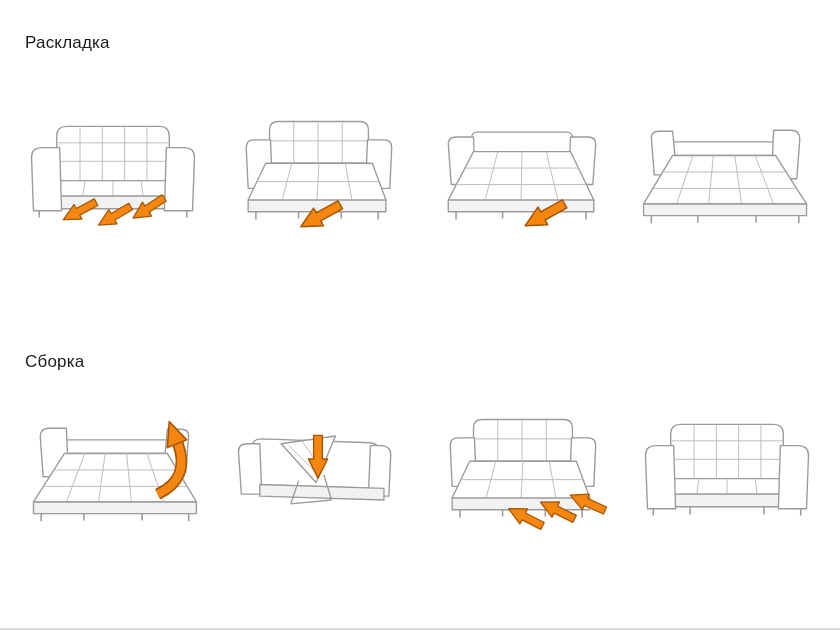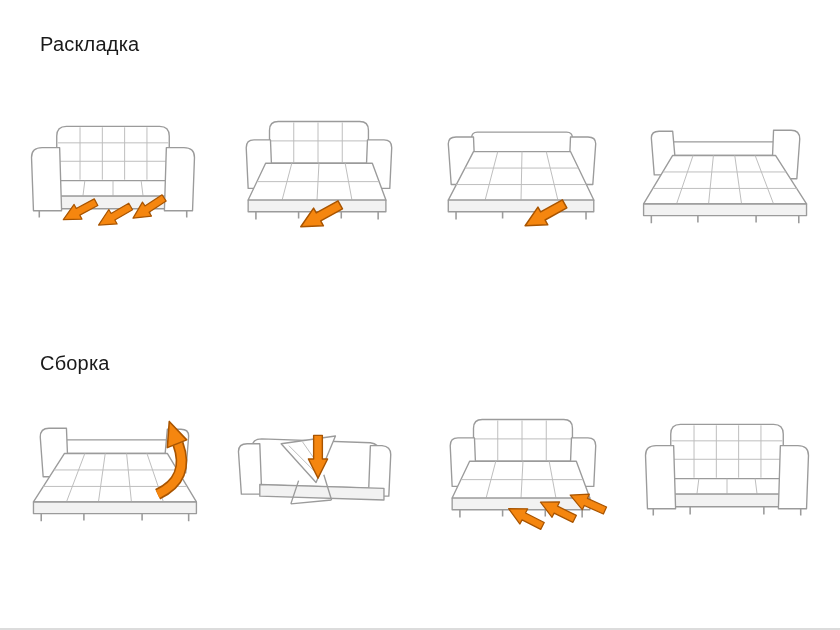--- a/index.html
+++ b/index.html
@@ -3,22 +3,22 @@
 <meta charset="utf-8">
 <style>
   html,body{margin:0;padding:0;background:#ffffff}
   .canvas{
     position:relative;width:840px;height:630px;background:#ffffff;
     font-family:"Liberation Sans",sans-serif;
     box-sizing:border-box;border-bottom:2px solid #dcdcdc;overflow:hidden;
   }
   .defs{position:absolute;width:0;height:0}
   .section-title{
-    position:absolute;left:40px;margin:0;
-    font-size:20px;font-weight:400;color:#1a1a1a;letter-spacing:.2px;text-align:right;
+    position:absolute;left:25px;margin:0;
+    font-size:17px;font-weight:400;color:#1a1a1a;letter-spacing:.2px;text-align:right;
   }
   .t1{top:33px}
   .t2{top:352px}
   .row{position:absolute;left:16px;width:808px;display:flex;justify-content:space-between}
   .r1{top:97px}
   .r2{top:395px}
   .step{width:194px;height:148px}
   .step svg{width:194px;height:146px;display:block}
 </style>
 </head>

